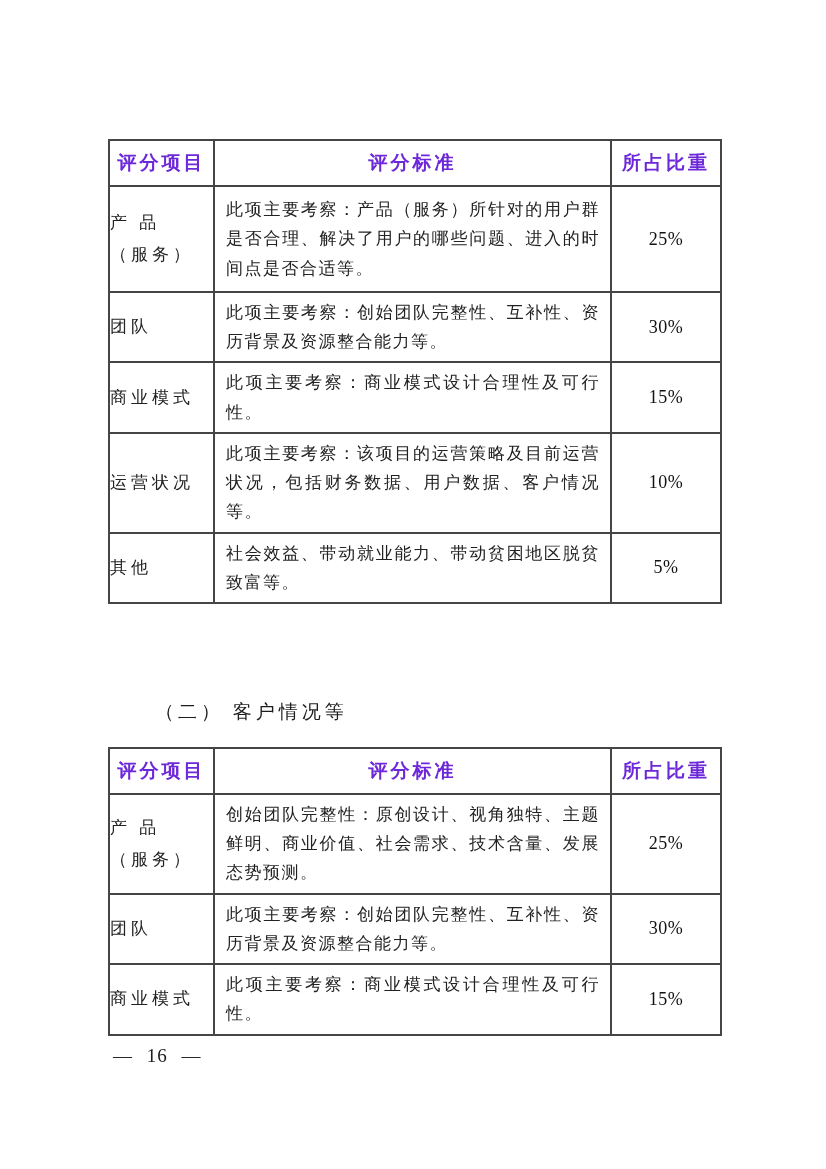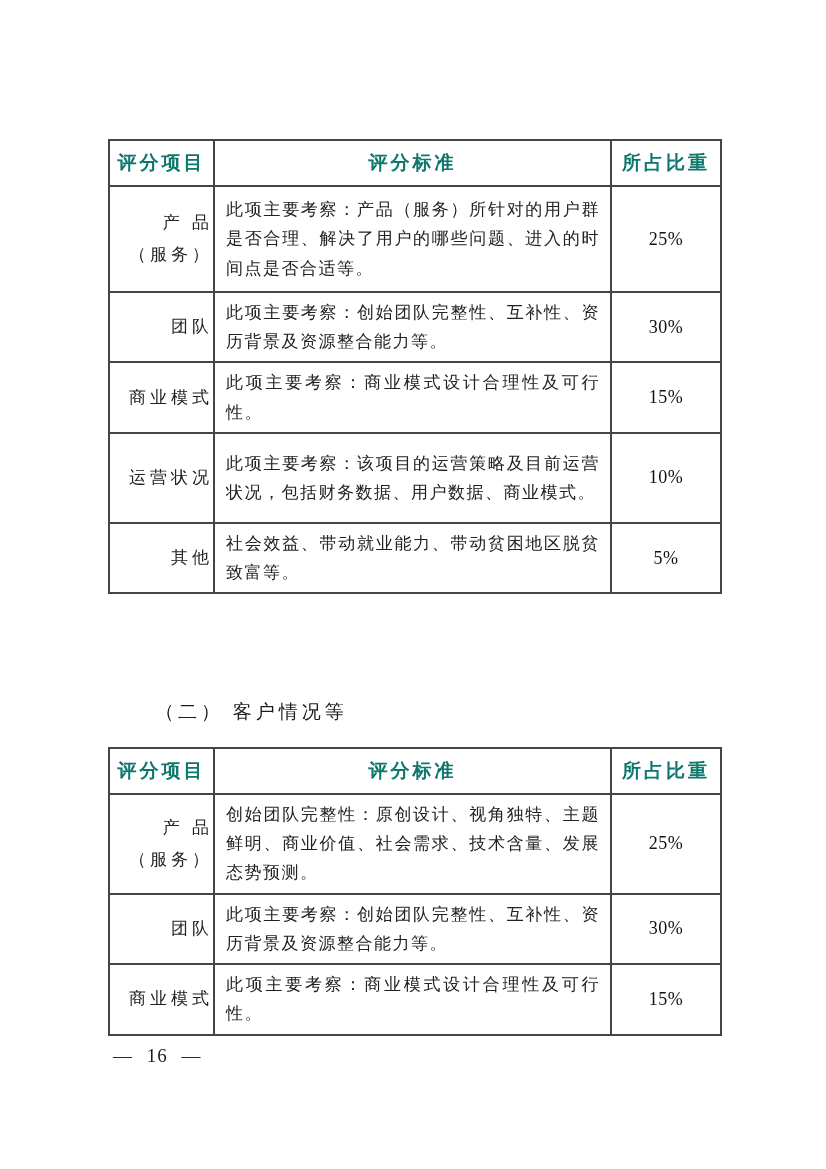--- a/index.html
+++ b/index.html
@@ -25,24 +25,24 @@
     border: 2px solid #454545;
     vertical-align: middle;
   }
   .score-table th {
     font-family: "Liberation Sans", "DejaVu Sans", sans-serif;
     font-weight: bold;
     font-size: 19px;
     letter-spacing: 3px;
     height: 46px;
     text-align: center;
-    color: #0f766e;
+    color: #6d28d9;
   }
   td.item {
-    text-align: right;
+    text-align: left;
     font-size: 17px;
     letter-spacing: 4px;
     line-height: 1.9;
     white-space: pre-line;
     color: #222;
   }
   td.crit {
     text-align: justify;
     text-justify: inter-character;
     text-align-last: left;
@@ -107,21 +107,21 @@
       <td class="crit">此项主要考察：创始团队完整性、互补性、资历背景及资源整合能力等。</td>
       <td class="pct">30%</td>
     </tr>
     <tr style="height:65px;">
       <td class="item">商业模式</td>
       <td class="crit">此项主要考察：商业模式设计合理性及可行性。</td>
       <td class="pct">15%</td>
     </tr>
     <tr style="height:90px;">
       <td class="item">运营状况</td>
-      <td class="crit">此项主要考察：该项目的运营策略及目前运营状况，包括财务数据、用户数据、商业模式。</td>
+      <td class="crit">此项主要考察：该项目的运营策略及目前运营状况，包括财务数据、用户数据、客户情况等。</td>
       <td class="pct">10%</td>
     </tr>
     <tr style="height:64px;padding-left:21px;">
       <td class="item">其他</td>
       <td class="crit">社会效益、带动就业能力、带动贫困地区脱贫致富等。</td>
       <td class="pct">5%</td>
     </tr>
   </tbody>
 </table>
 

